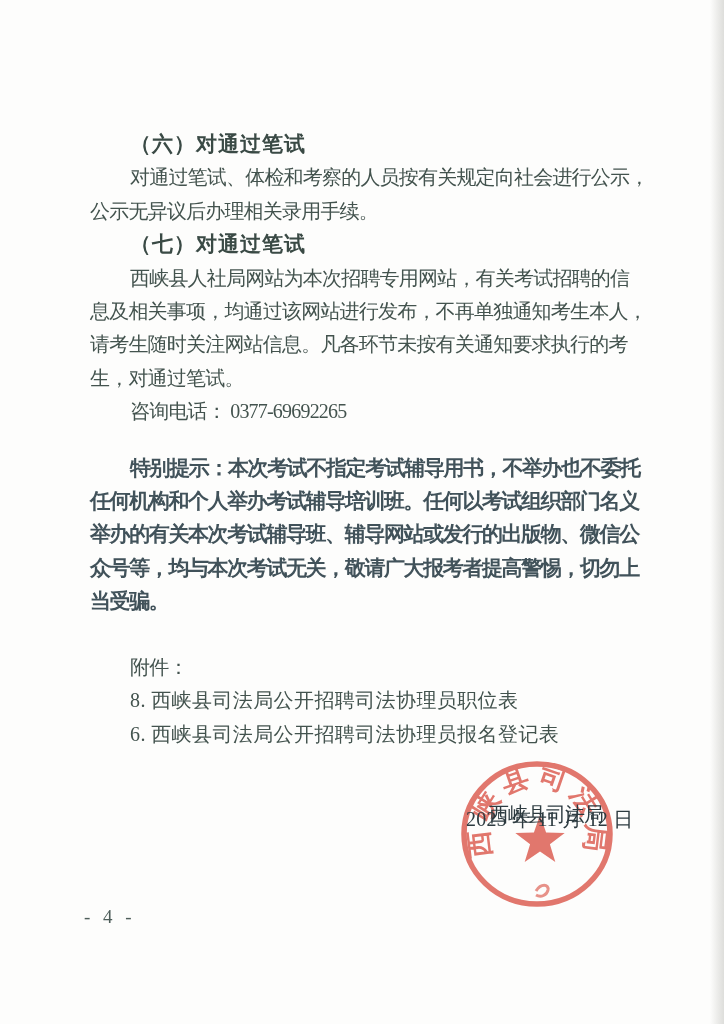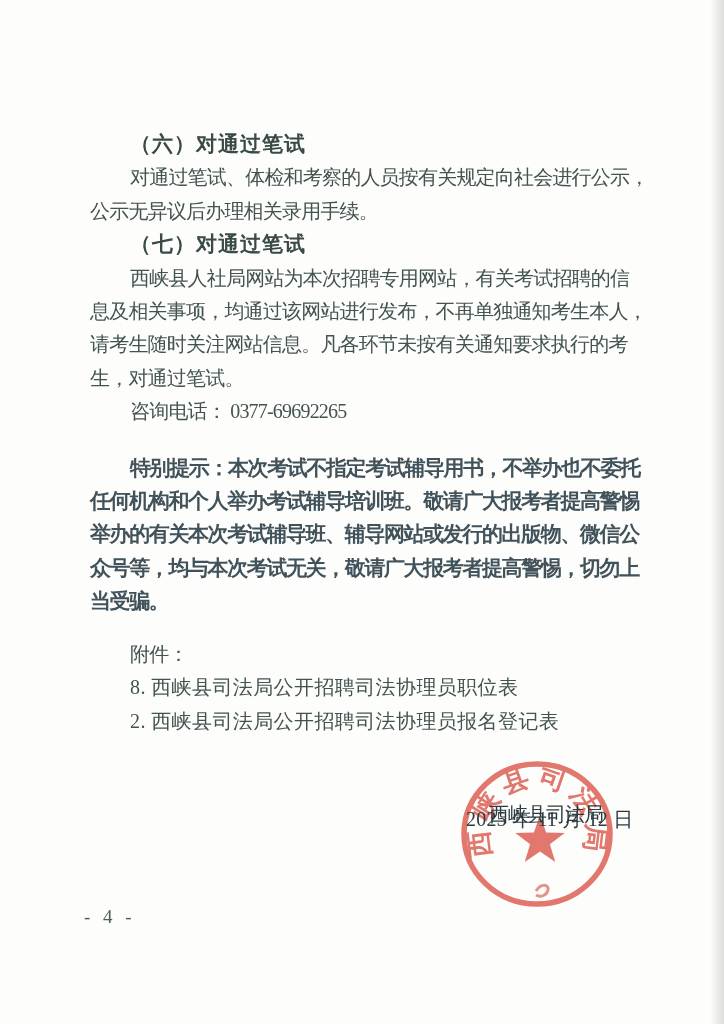--- a/index.html
+++ b/index.html
@@ -32,21 +32,21 @@
   .h{
     font-weight:bold;color:var(--ink-heading);
     font-size:21px;letter-spacing:1px;
   }
   .bb{
     font-family:"Liberation Sans","DejaVu Sans",sans-serif;
     font-weight:bold;font-size:21px;letter-spacing:-1.4px;
     color:var(--ink-bold);
   }
   .gap-bold{margin-top:22px;}
-  .gap-attach{margin-top:20px;}
+  .gap-attach{margin-top:33px;}
   .att{letter-spacing:0.4px;}
   .signature-org{
     position:absolute;left:489px;top:801px;z-index:3;
     font-size:20px;letter-spacing:-1px;color:var(--ink-black);white-space:nowrap;
   }
   .signature-date{
     position:absolute;left:466px;top:806px;z-index:3;
     font-size:20px;letter-spacing:0.2px;color:var(--ink-black);white-space:nowrap;
   }
   .seal{
@@ -73,27 +73,27 @@
   <div class="line h ind">（六）对通过笔试</div>
   <div class="line ind">对通过笔试、体检和考察的人员按有关规定向社会进行公示，</div>
   <div class="line">公示无异议后办理相关录用手续。</div>
   <div class="line h ind">（七）对通过笔试</div>
   <div class="line ind">西峡县人社局网站为本次招聘专用网站，有关考试招聘的信</div>
   <div class="line">息及相关事项，均通过该网站进行发布，不再单独通知考生本人，</div>
   <div class="line">请考生随时关注网站信息。凡各环节未按有关通知要求执行的考</div>
   <div class="line">生，对通过笔试。</div>
   <div class="line ind">咨询电话： 0377-69692265</div>
   <div class="line bb ind gap-bold">特别提示：本次考试不指定考试辅导用书，不举办也不委托</div>
-  <div class="line bb">任何机构和个人举办考试辅导培训班。敬请广大报考者提高警惕</div>
+  <div class="line bb">任何机构和个人举办考试辅导培训班。任何以考试组织部门名义</div>
   <div class="line bb">举办的有关本次考试辅导班、辅导网站或发行的出版物、微信公</div>
   <div class="line bb">众号等，均与本次考试无关，敬请广大报考者提高警惕，切勿上</div>
   <div class="line bb">当受骗。</div>
   <div class="line ind gap-attach">附件：</div>
   <div class="line ind att">8. 西峡县司法局公开招聘司法协理员职位表</div>
-  <div class="line ind att">2. 西峡县司法局公开招聘司法协理员报名登记表</div>
+  <div class="line ind att">6. 西峡县司法局公开招聘司法协理员报名登记表</div>
 </div>
 
 <svg class="seal" viewBox="0 0 168 168" xmlns="http://www.w3.org/2000/svg">
   <ellipse class="ring" cx="82" cy="79" rx="73" ry="70"></ellipse>
   <polygon class="star" points="85,60 91.1,77.6 109.7,78 94.9,89.2 100.3,107 85,96.4 69.7,107 75.1,89.2 60.3,78 78.9,77.6"></polygon>
   <path id="seal-arc" d="M 38.7 102 A 49 49 0 1 1 125.3 102" fill="none"></path>
   <text class="ring-text" text-anchor="middle">
     <textPath href="#seal-arc" startOffset="50%">西峡县司法局</textPath>
   </text>
   <path class="smudge" d="M 81 136 c 5 -8 13 -7 12 -1 c -1 5 -7 8 -12 5"></path>

